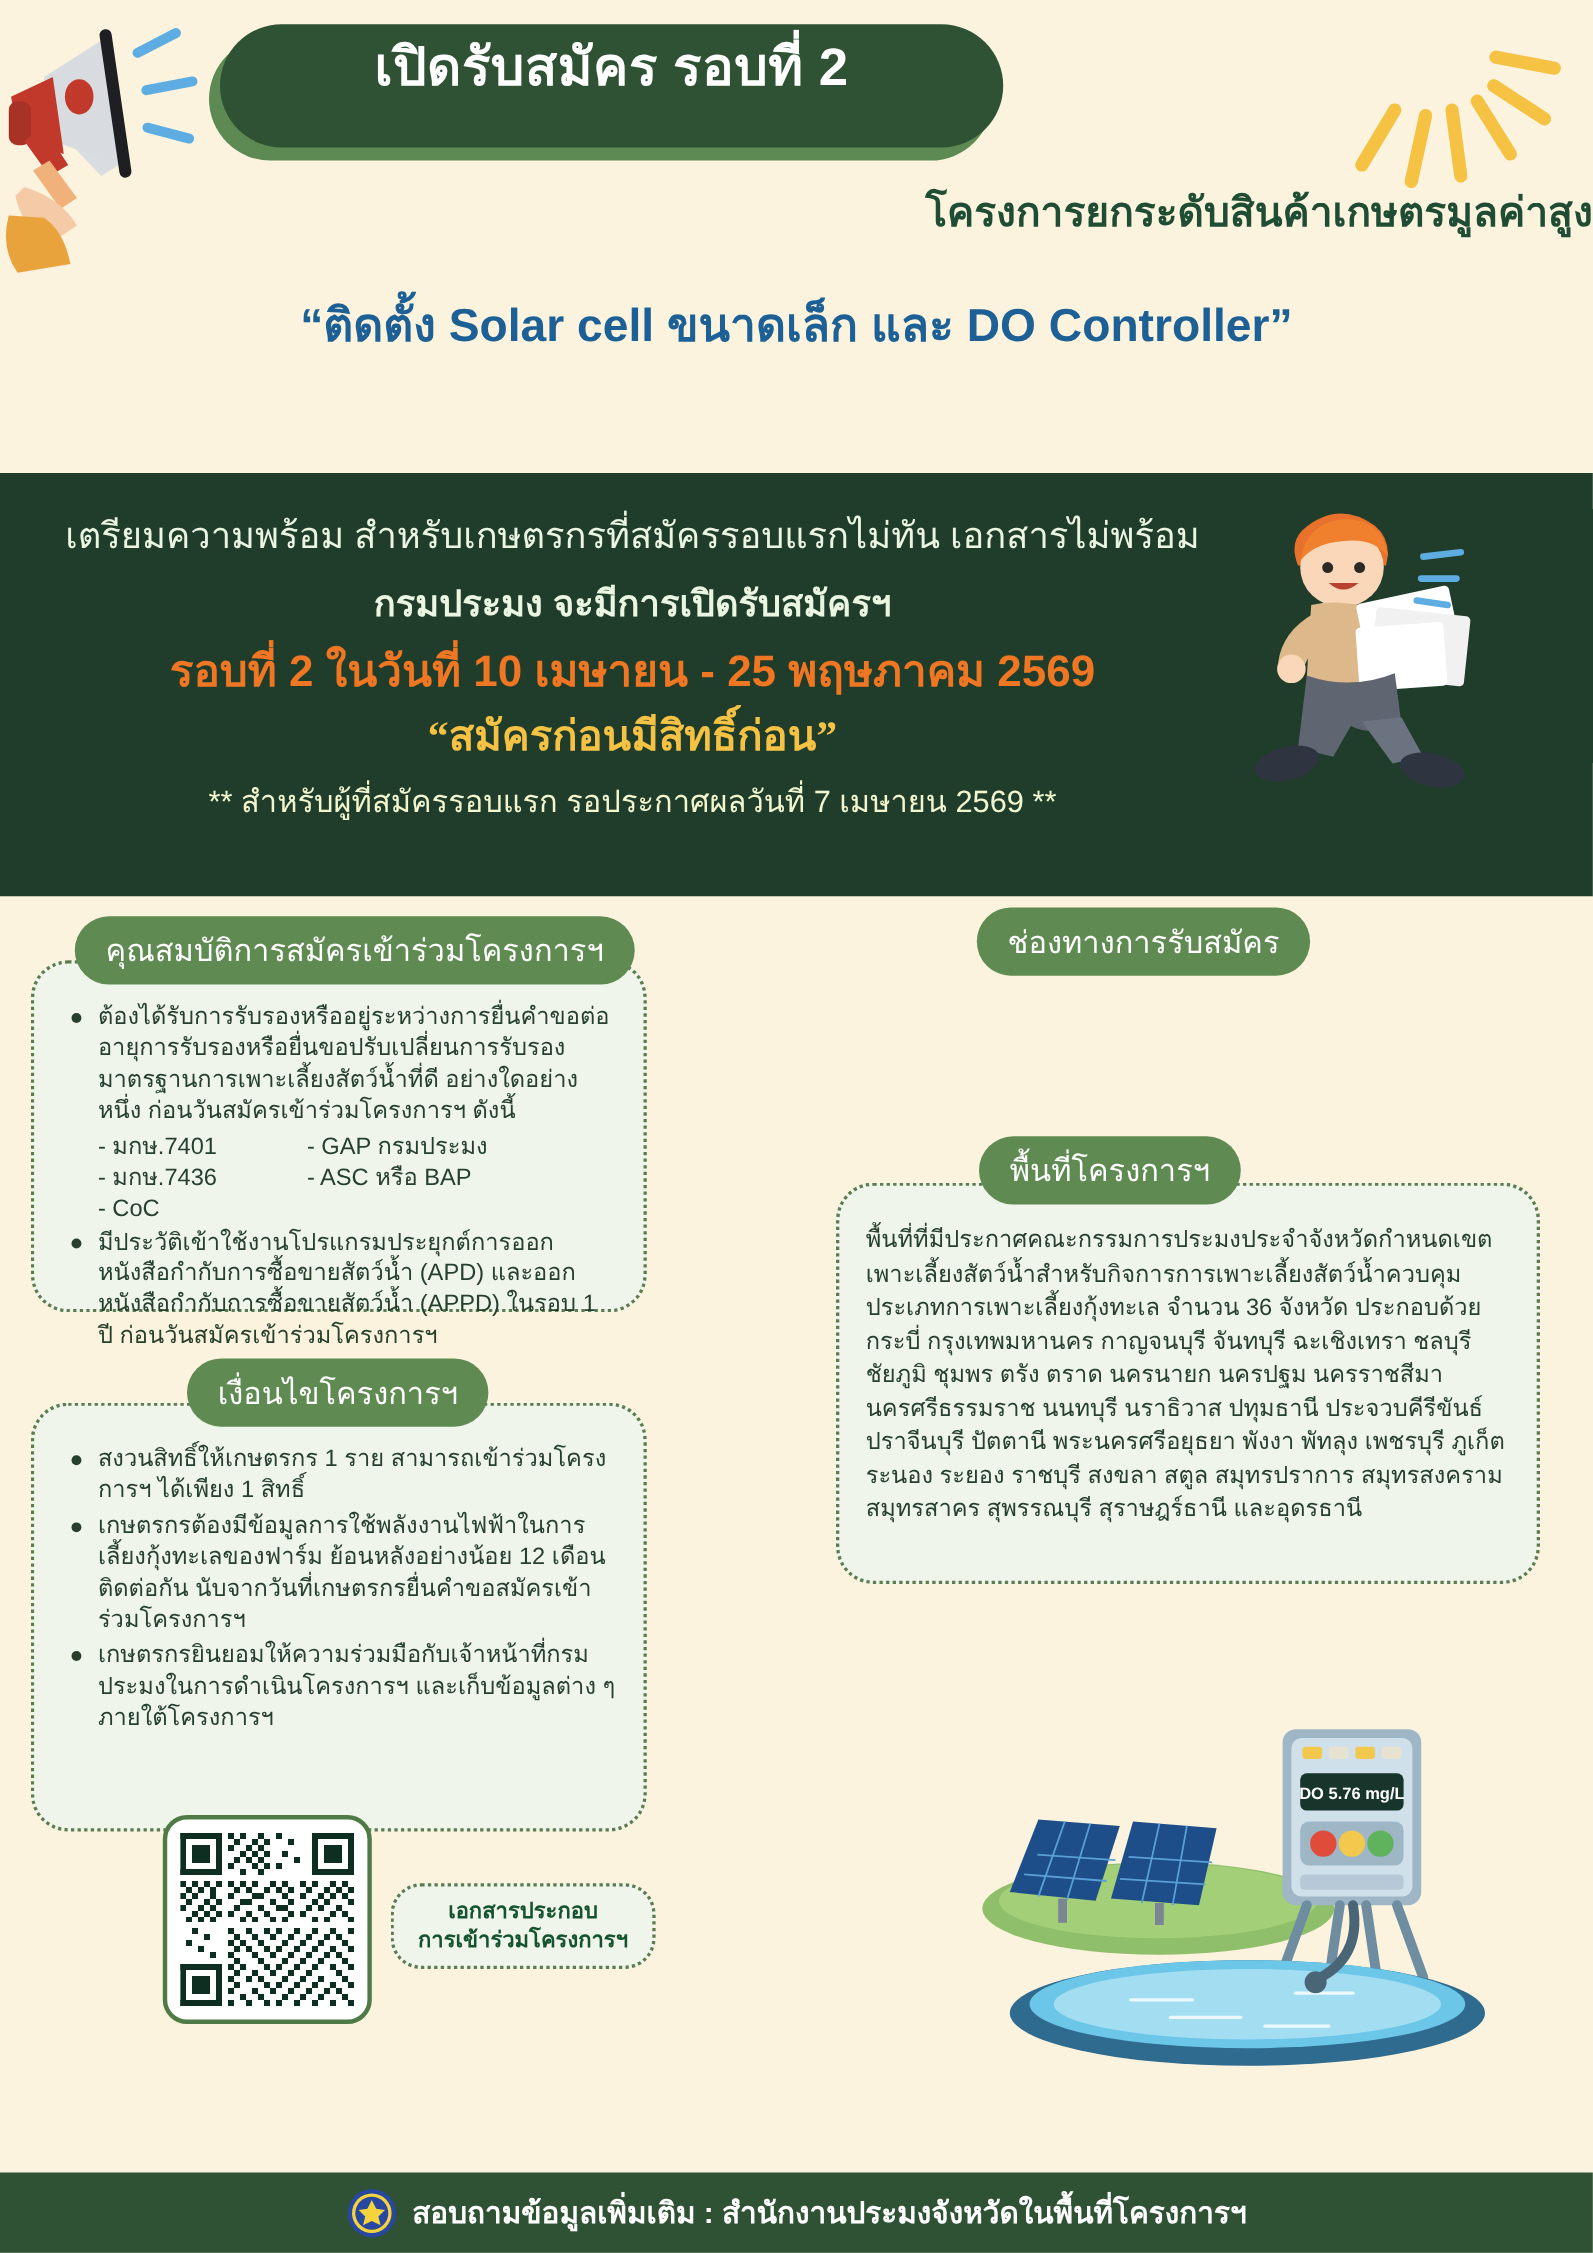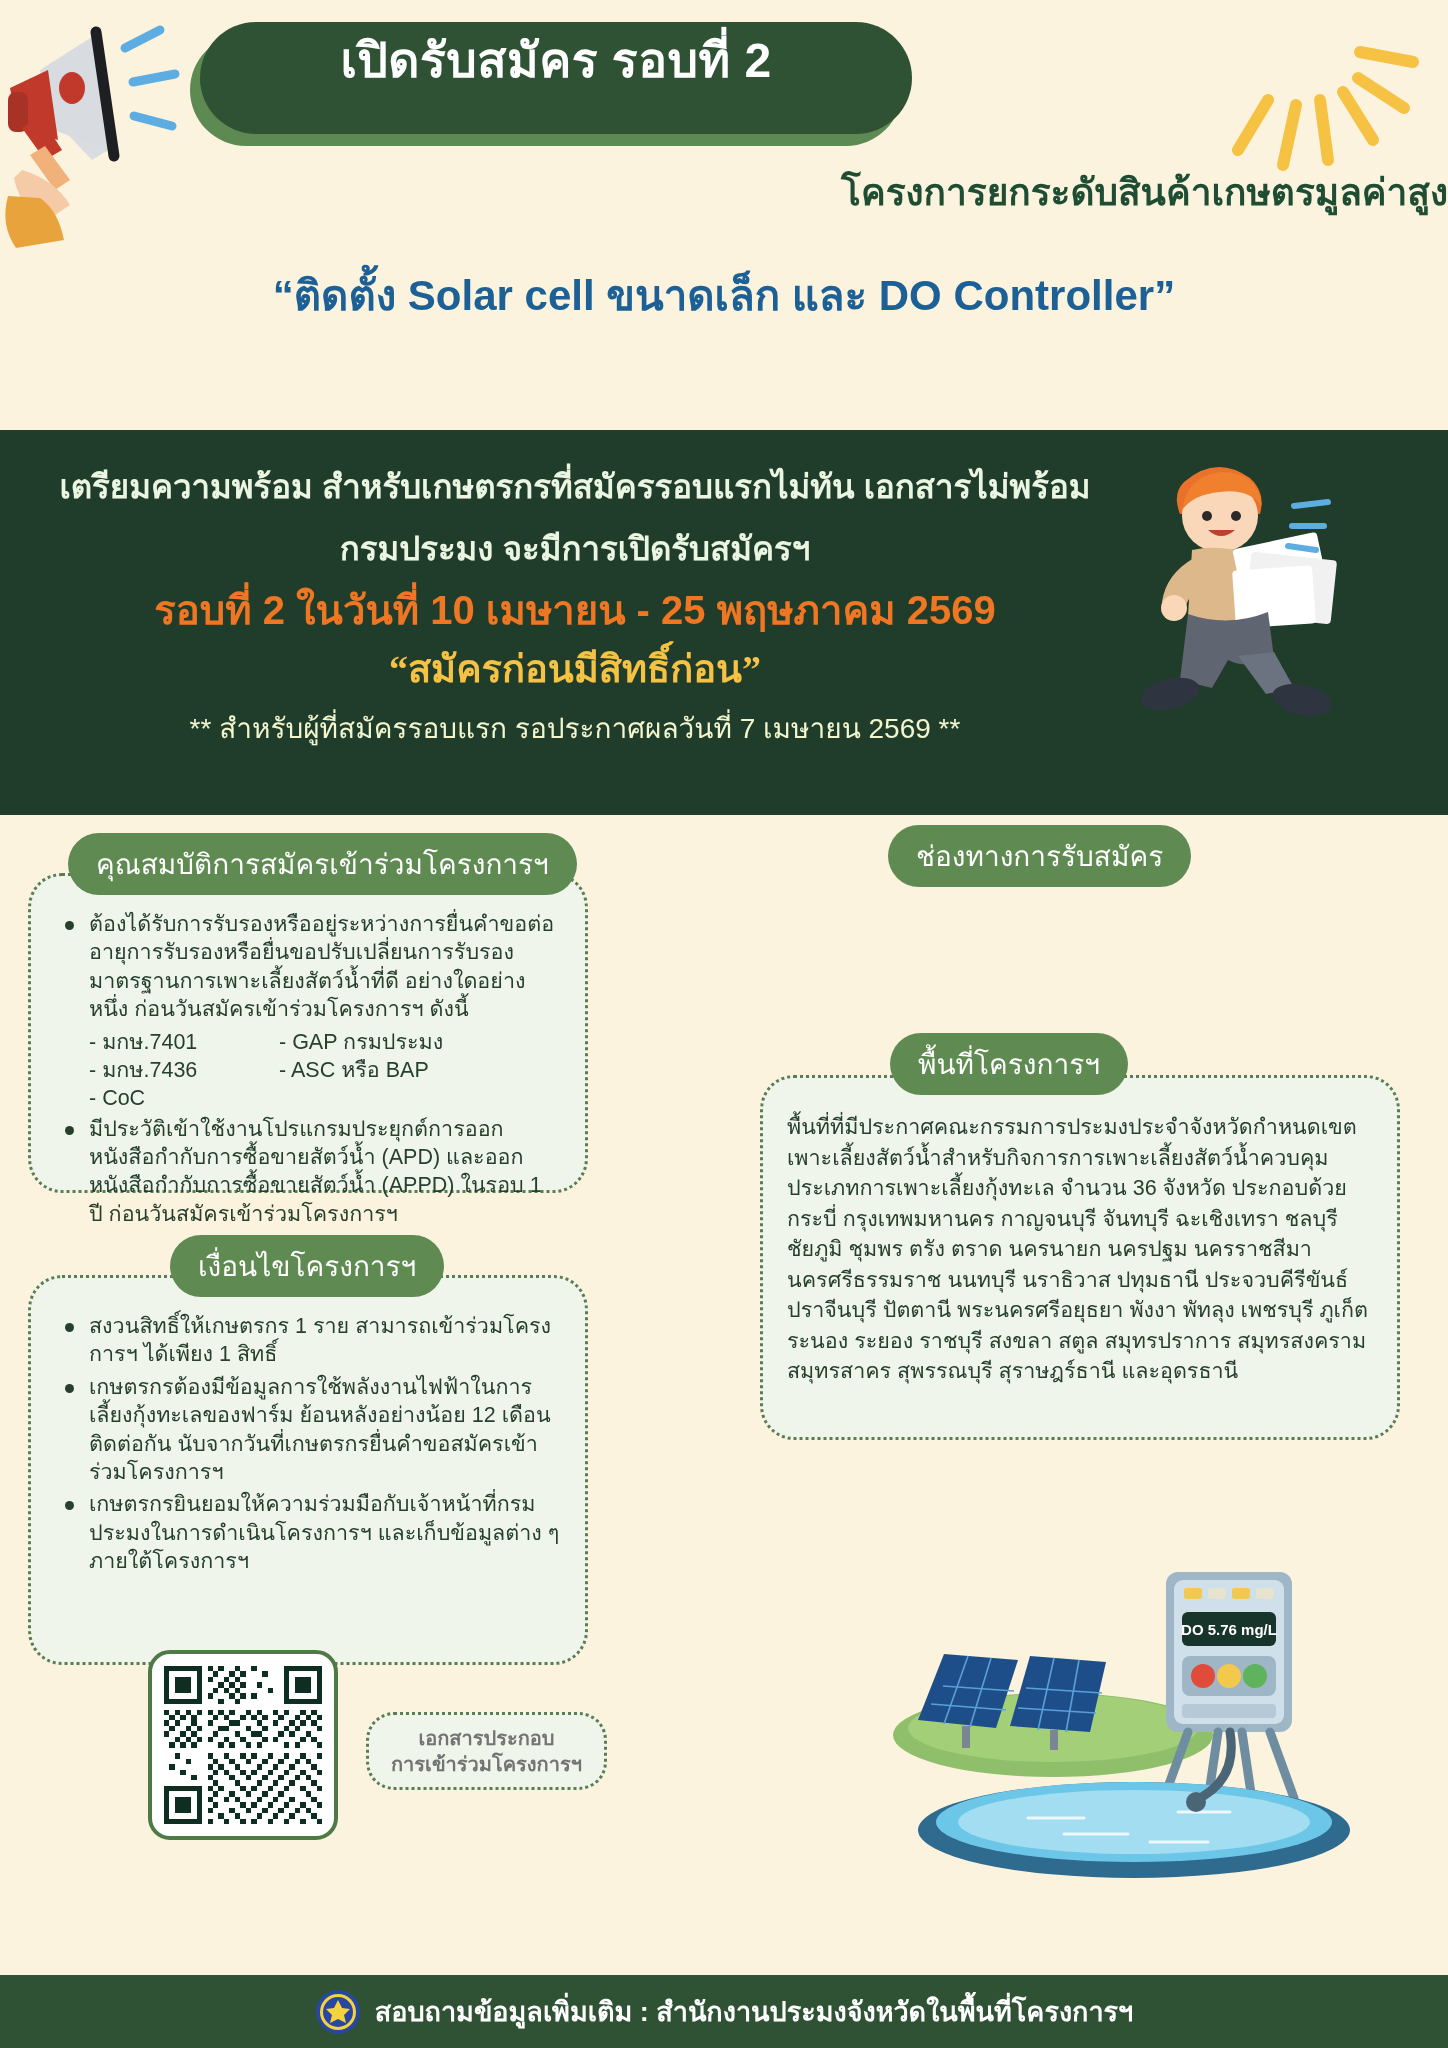--- a/index.html
+++ b/index.html
@@ -74,21 +74,21 @@
     position: relative;
     height: 385px;
     background: #203d2b;
     overflow: hidden;
   }
   .banner-line1 {
     position: absolute; left: 0; width: 1150px; top: 30px;
     text-align: center;
     color: #eaf5e2;
     font-size: 33px;
-    font-weight: bold;
+    font-weight: normal;
   }
   .banner-line2 {
     position: absolute; left: 0; width: 1150px; top: 92px;
     text-align: center;
     color: #eaf5e2;
     font-size: 33px;
     font-weight: bold;
   }
   .banner-date {
     position: absolute; left: 0; width: 1150px; top: 148px;
@@ -192,25 +192,24 @@
   }
   .qr { width: 100%; height: 100%; }
   .qr-label {
     position: absolute;
     left: 355px; bottom: 185px;
     background: #f0f5ec;
     border: 3px dotted #5d7b4e;
     border-radius: 28px;
     padding: 10px 22px;
     text-align: center;
-    color: #737373;
+    color: #14532d;
     font-size: 20px;
     font-weight: bold;
     line-height: 1.3;
-    margin-left: 11px;
   }
 
   .device-illus { position: absolute; right: 40px; bottom: 95px; width: 530px; height: 330px; }
   .seal { width: 46px; height: 46px; }
 </style>
 </head>
 <body>
 
 <div class="top-section">
 

